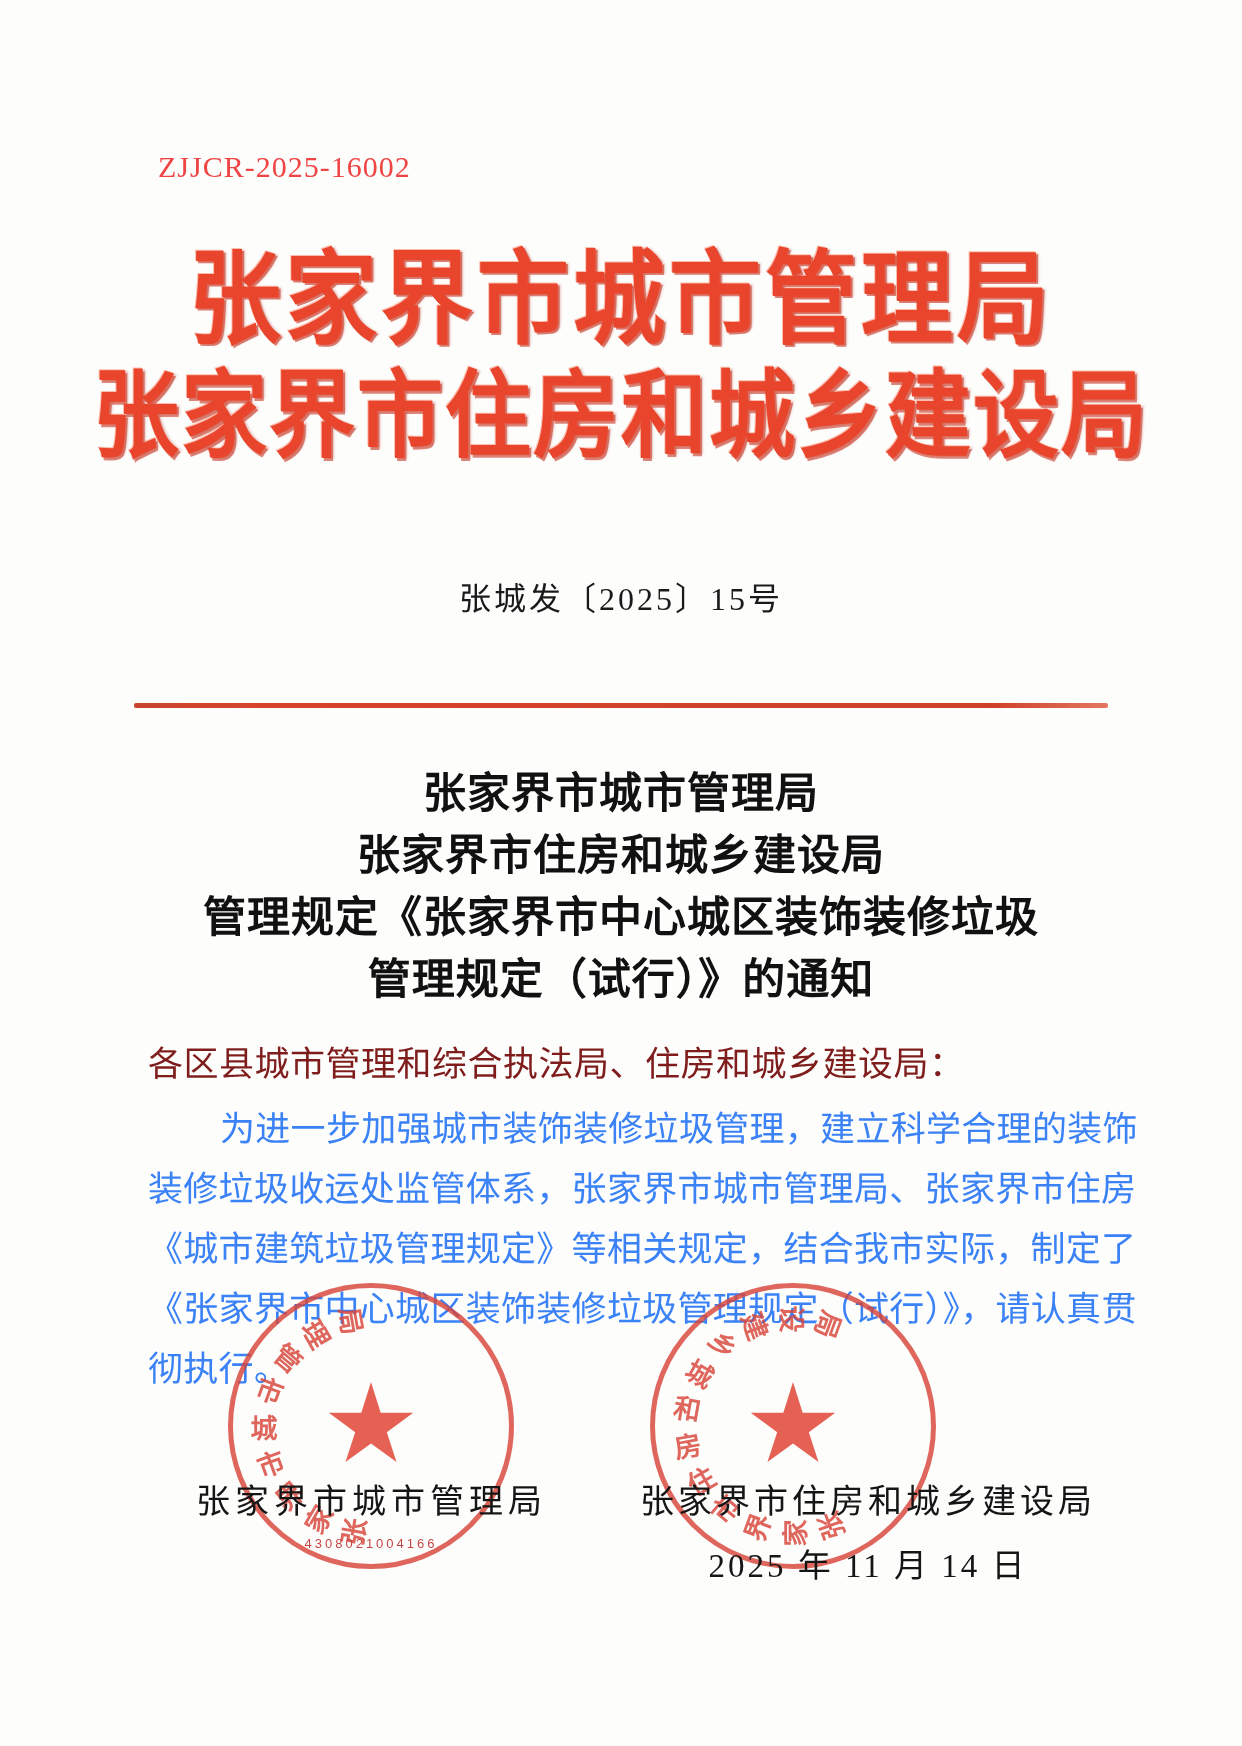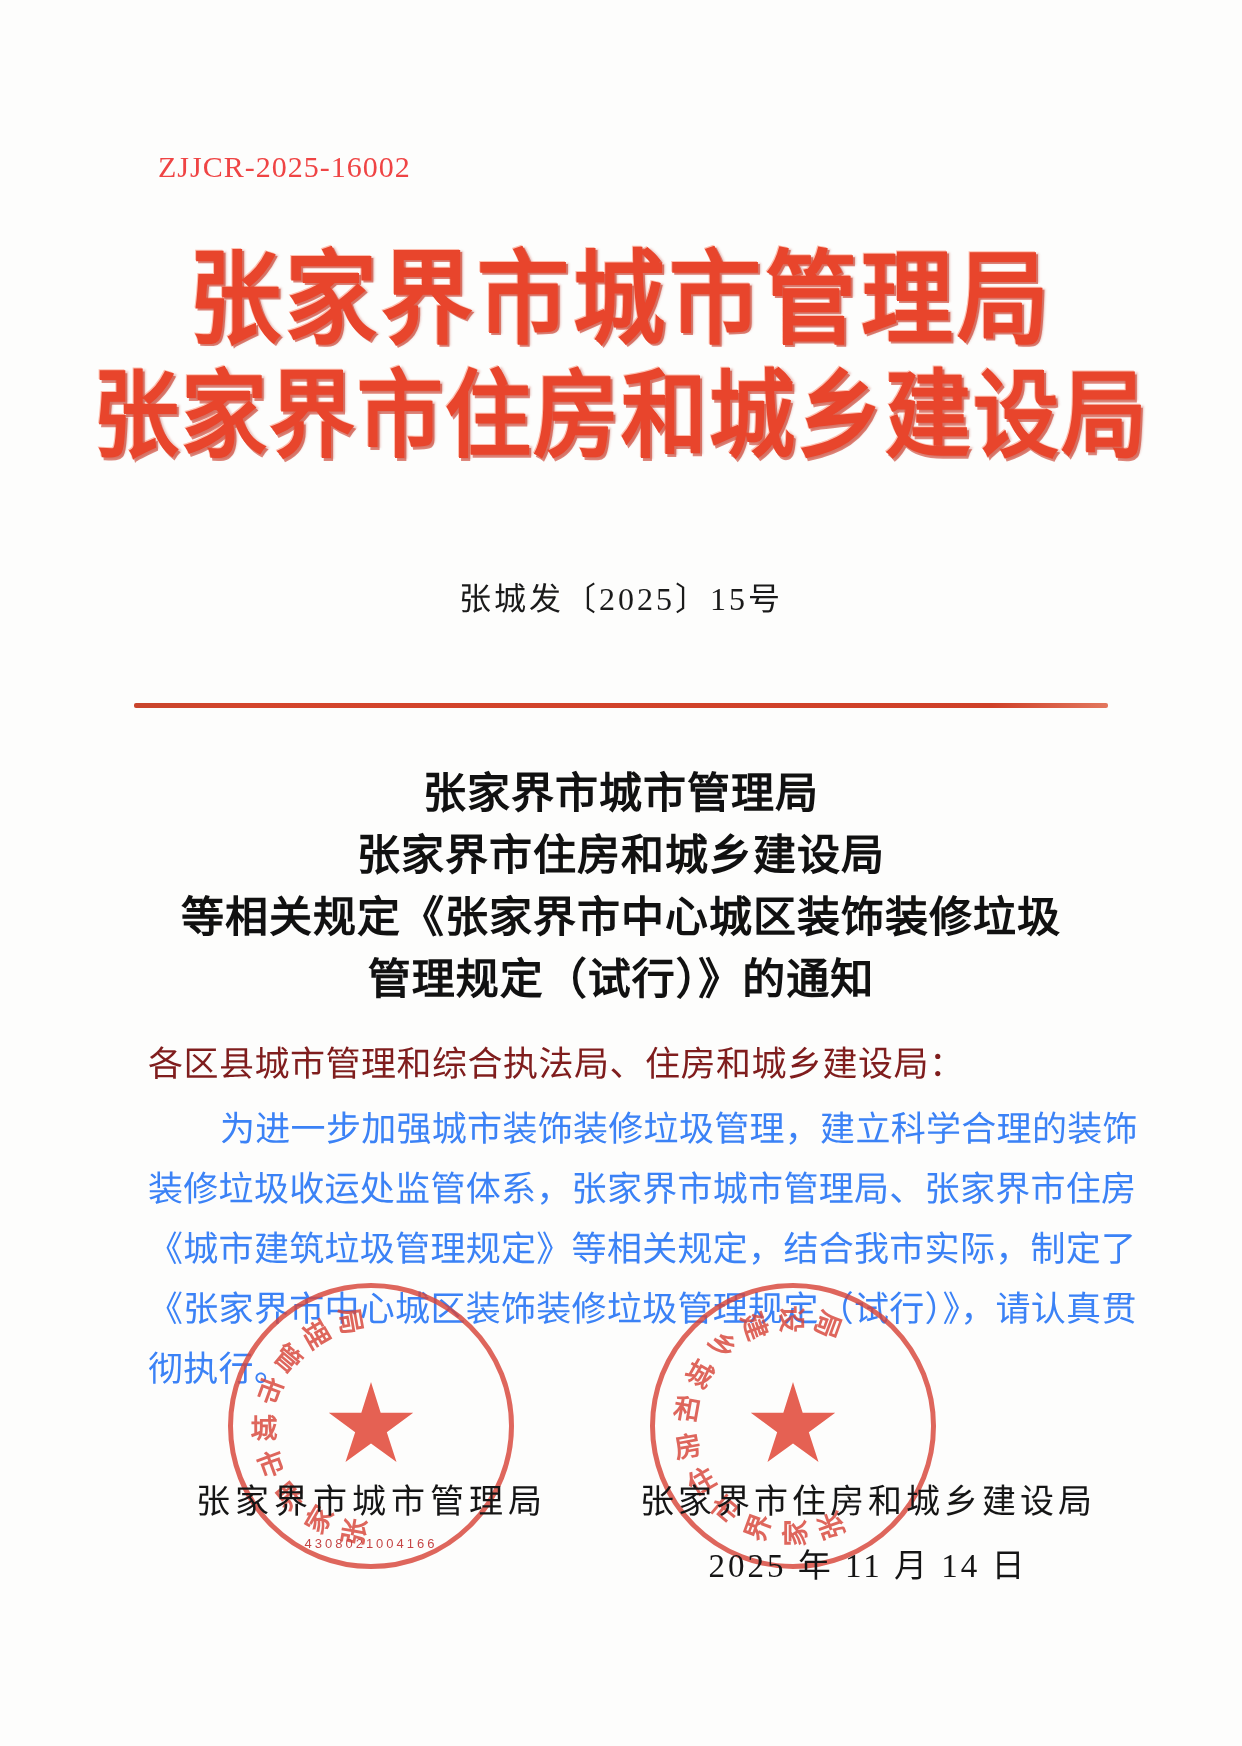--- a/index.html
+++ b/index.html
@@ -239,21 +239,21 @@
     <div class="letterhead-line second">张家界市住房和城乡建设局</div>
   </div>
 
   <div class="issue-no">张城发〔2025〕15号</div>
 
   <div class="red-rule"></div>
 
   <div class="doc-title">
     <div class="doc-title-line">张家界市城市管理局</div>
     <div class="doc-title-line">张家界市住房和城乡建设局</div>
-    <div class="doc-title-line">等相关规定《张家界市中心城区装饰装修垃圾</div>
+    <div class="doc-title-line">管理规定《张家界市中心城区装饰装修垃圾</div>
     <div class="doc-title-line">管理规定（试行）》的通知</div>
   </div>
 
   <div class="body-block">
     <div class="recipient">各区县城市管理和综合执法局、住房和城乡建设局：</div>
     <div class="body-line indent">为进一步加强城市装饰装修垃圾管理，建立科学合理的装饰</div>
     <div class="body-line">装修垃圾收运处监管体系，张家界市城市管理局、张家界市住房</div>
     <div class="body-line">《城市建筑垃圾管理规定》等相关规定，结合我市实际，制定了</div>
     <div class="body-line">《张家界市中心城区装饰装修垃圾管理规定（试行）》，请认真贯</div>
     <div class="body-line">彻执行。</div>

